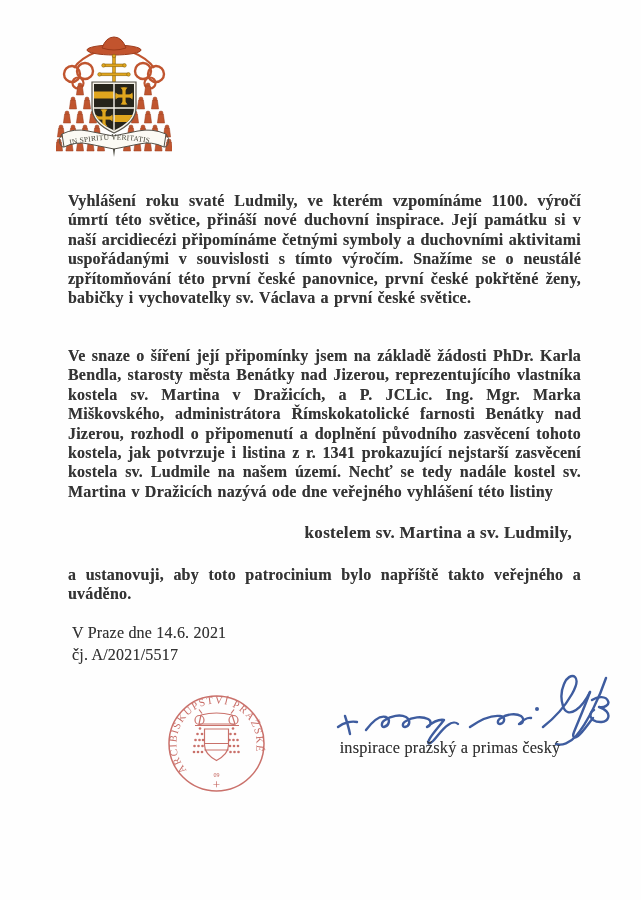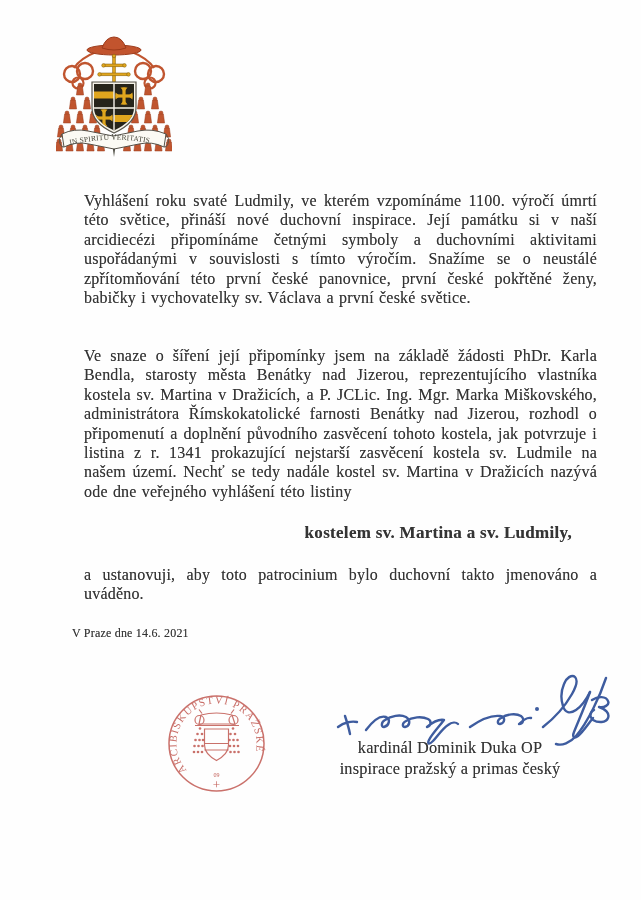--- a/index.html
+++ b/index.html
@@ -1,33 +1,34 @@
 <!DOCTYPE html>
 <html><head>
 <meta charset="utf-8">
 <style>
   html,body{margin:0;padding:0;background:#ffffff;}
   .page{
     position:relative; width:641px; height:900px; background:#fefefe;
     font-family:"Liberation Serif", serif; color:#343434; overflow:hidden;
   }
   .para{
-    position:absolute; left:84px; width:513px; margin:0;
+    position:absolute; left:68px; width:513px; margin:0;
     font-size:16px; line-height:19.4px; text-align:justify;
     letter-spacing:0.2px; word-spacing:1px;
     text-shadow:0 0 0.6px rgba(55,55,55,0.55);
+    font-weight:bold;
   }
   .heading{
     position:absolute; left:72px; width:500px; top:523px;
     font-size:17px; font-weight:bold; text-align:right;
     letter-spacing:0.3px; text-shadow:0 0 0.6px rgba(40,40,40,0.5);
   }
   .dateblock{
     position:absolute; left:72px; top:622px; width:300px;
-    font-size:12px; line-height:22px; letter-spacing:0.2px;
+    font-size:16px; line-height:22px; letter-spacing:0.2px;
     text-shadow:0 0 0.6px rgba(55,55,55,0.5);
   }
   .signer{
     position:absolute; left:317px; top:738px; width:266px;
     font-size:16.3px; line-height:20.5px; text-align:center;
     letter-spacing:0.2px; text-shadow:0 0 0.6px rgba(55,55,55,0.5);
   }
   .abs{position:absolute;}
   svg{display:block;}
 </style>
@@ -122,24 +123,25 @@
       <path id="mottoPath" d="M 13,115 Q 58,104.5 103,115" fill="none"></path>
       <text font-family="Liberation Serif, serif" font-size="7.4" fill="#403f33" letter-spacing="0.2">
         <textPath href="#mottoPath" startOffset="1">IN SPIRITU VERITATIS</textPath>
       </text>
     </g>
   </svg>
 
   <p class="para" style="top:191px">Vyhlášení roku svaté Ludmily, ve kterém vzpomínáme 1100. výročí úmrtí této světice, přináší nové duchovní inspirace. Její památku si v naší arcidiecézi připomínáme četnými symboly a duchovními aktivitami uspořádanými v souvislosti s tímto výročím. Snažíme se o neustálé zpřítomňování této první české panovnice, první české pokřtěné ženy, babičky i vychovatelky sv. Václava a první české světice.</p>
   <p class="para" style="top:346px">Ve snaze o šíření její připomínky jsem na základě žádosti PhDr. Karla Bendla, starosty města Benátky nad Jizerou, reprezentujícího vlastníka kostela sv. Martina v Dražicích, a P. JCLic. Ing. Mgr. Marka Miškovského, administrátora Římskokatolické farnosti Benátky nad Jizerou, rozhodl o připomenutí a doplnění původního zasvěcení tohoto kostela, jak potvrzuje i listina z r. 1341 prokazující nejstarší zasvěcení kostela sv. Ludmile na našem území. Nechť se tedy nadále kostel sv. Martina v Dražicích nazývá ode dne veřejného vyhlášení této listiny</p>
   <div class="heading">kostelem sv. Martina a sv. Ludmily,</div>
-  <p class="para" style="top:565px">a ustanovuji, aby toto patrocinium bylo duchovní takto jmenováno a uváděno.</p>
+  <p class="para" style="top:565px">a ustanovuji, aby toto patrocinium bylo napříště takto veřejného a uváděno.</p>
 
   <div class="dateblock">
     <div>V Praze dne 14.6. 2021</div>
+    <div>čj. A/2021/5517</div>
   </div>
 
   <svg class="abs" style="left:166px;top:693px" width="101" height="101" viewBox="0 0 101 101">
     <circle cx="50.5" cy="50.5" r="47.5" fill="none" stroke="#c4625b" stroke-width="1.5" opacity="0.9"></circle>
     <defs>
       <path id="ringPath" d="M 22.2,78.8 A 40,40 0 1 1 78.8,78.8" fill="none"></path>
     </defs>
     <text font-family="Liberation Serif, serif" font-size="10.5" fill="#c4625b" letter-spacing="1.3" opacity="0.92">
       <textPath href="#ringPath" startOffset="2">ARCIBISKUPSTVÍ PRAŽSKÉ</textPath>
     </text>
@@ -190,17 +192,16 @@
       <path d="M 140,57 C 150,50 162,45 170,46 C 176,47 175,53 170,54 C 167,54 167,50 171,48 C 177,44 186,43 191,46 C 195,49 193,54 189,54 C 193,50 197,47 201,48"></path>
       <path d="M 213,57 C 222,50 234,38 242,24 C 246,17 248,10 245,7 C 242,4 236,8 234,14 C 231,21 231,30 233,36 C 235,43 240,44 246,40 C 252,36 257,28 260,22"></path>
       <path d="M 260,22 C 255,36 248,52 244,62 C 242,67 244,69 248,66 C 253,62 258,54 263,48"></path>
       <path d="M 262,30 C 268,26 276,26 278,31 C 280,35 274,38 269,37 C 275,39 280,43 278,48 C 276,53 268,53 263,50 C 259,47 260,42 264,40"></path>
       <path d="M 276,8 C 270,26 258,52 246,66 C 240,73 232,76 226,74"></path>
     </g>
     <circle cx="207" cy="39" r="2" fill="#2e4f97" opacity="0.92"></circle>
   </svg>
 
   <div class="signer">
-    <div>kardinál Dominik Duka OP</div>
     <div>inspirace pražský a primas český</div>
   </div>
 
 </div>
 
 </body></html>

